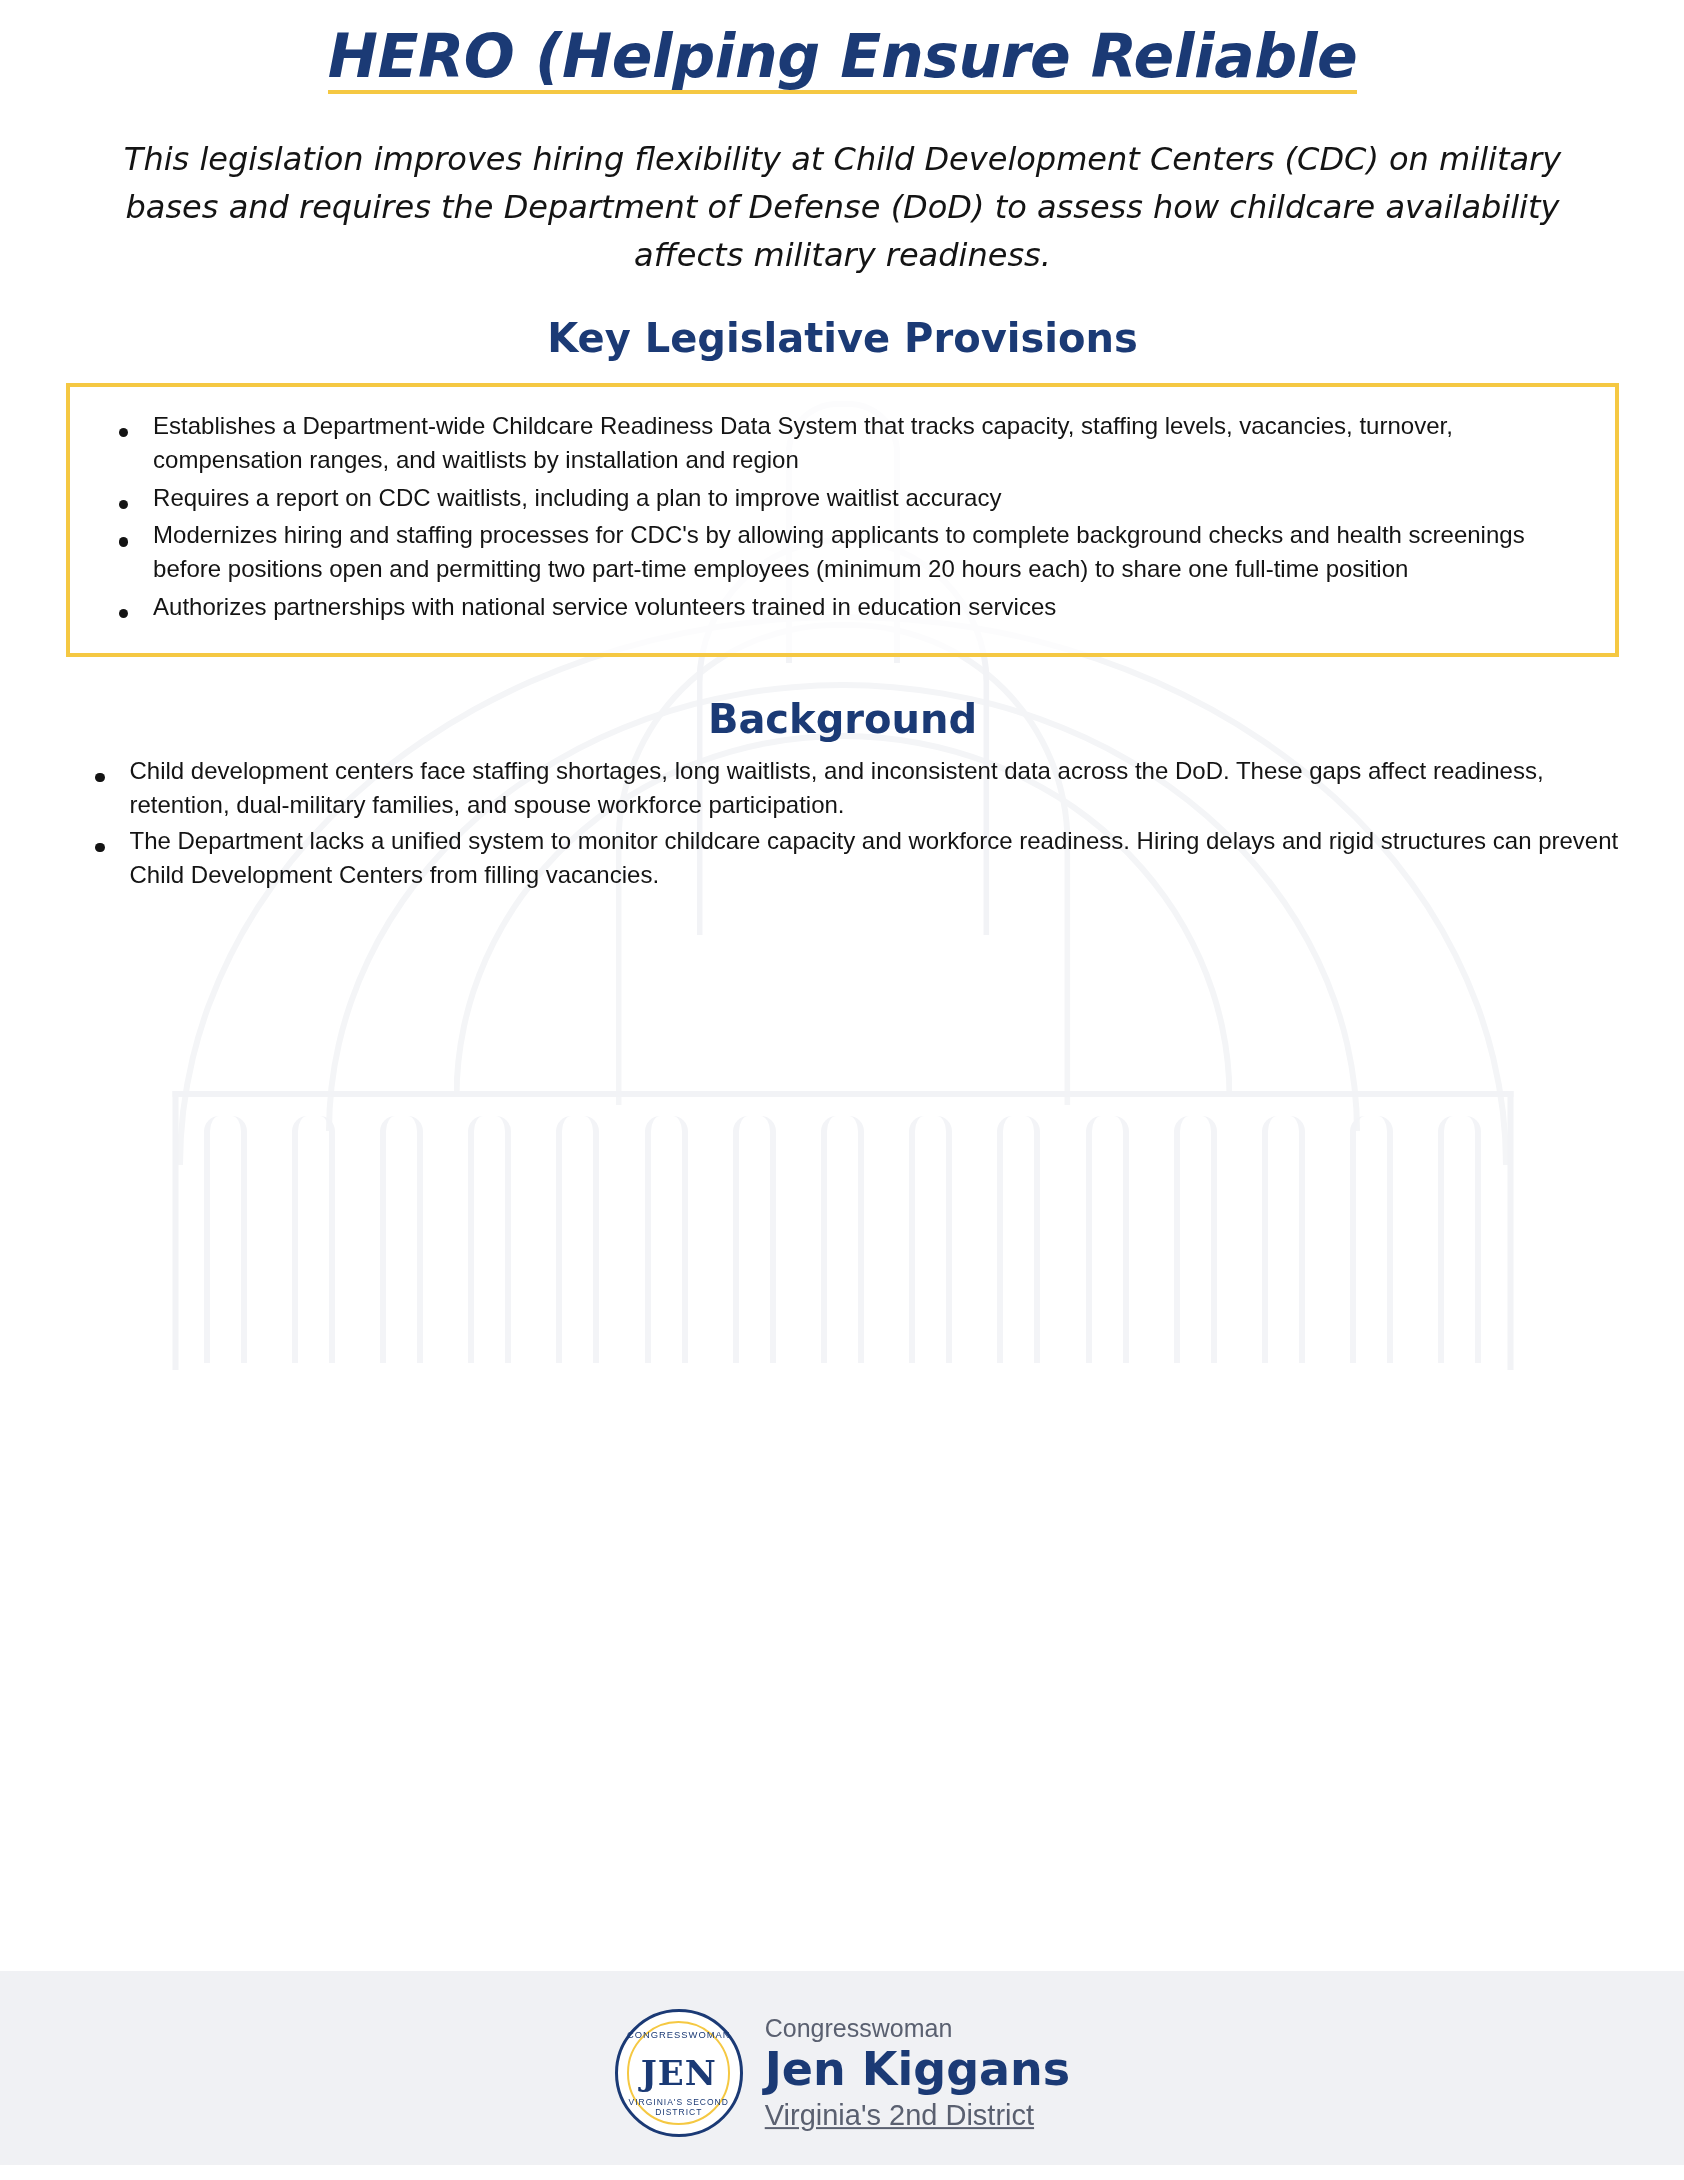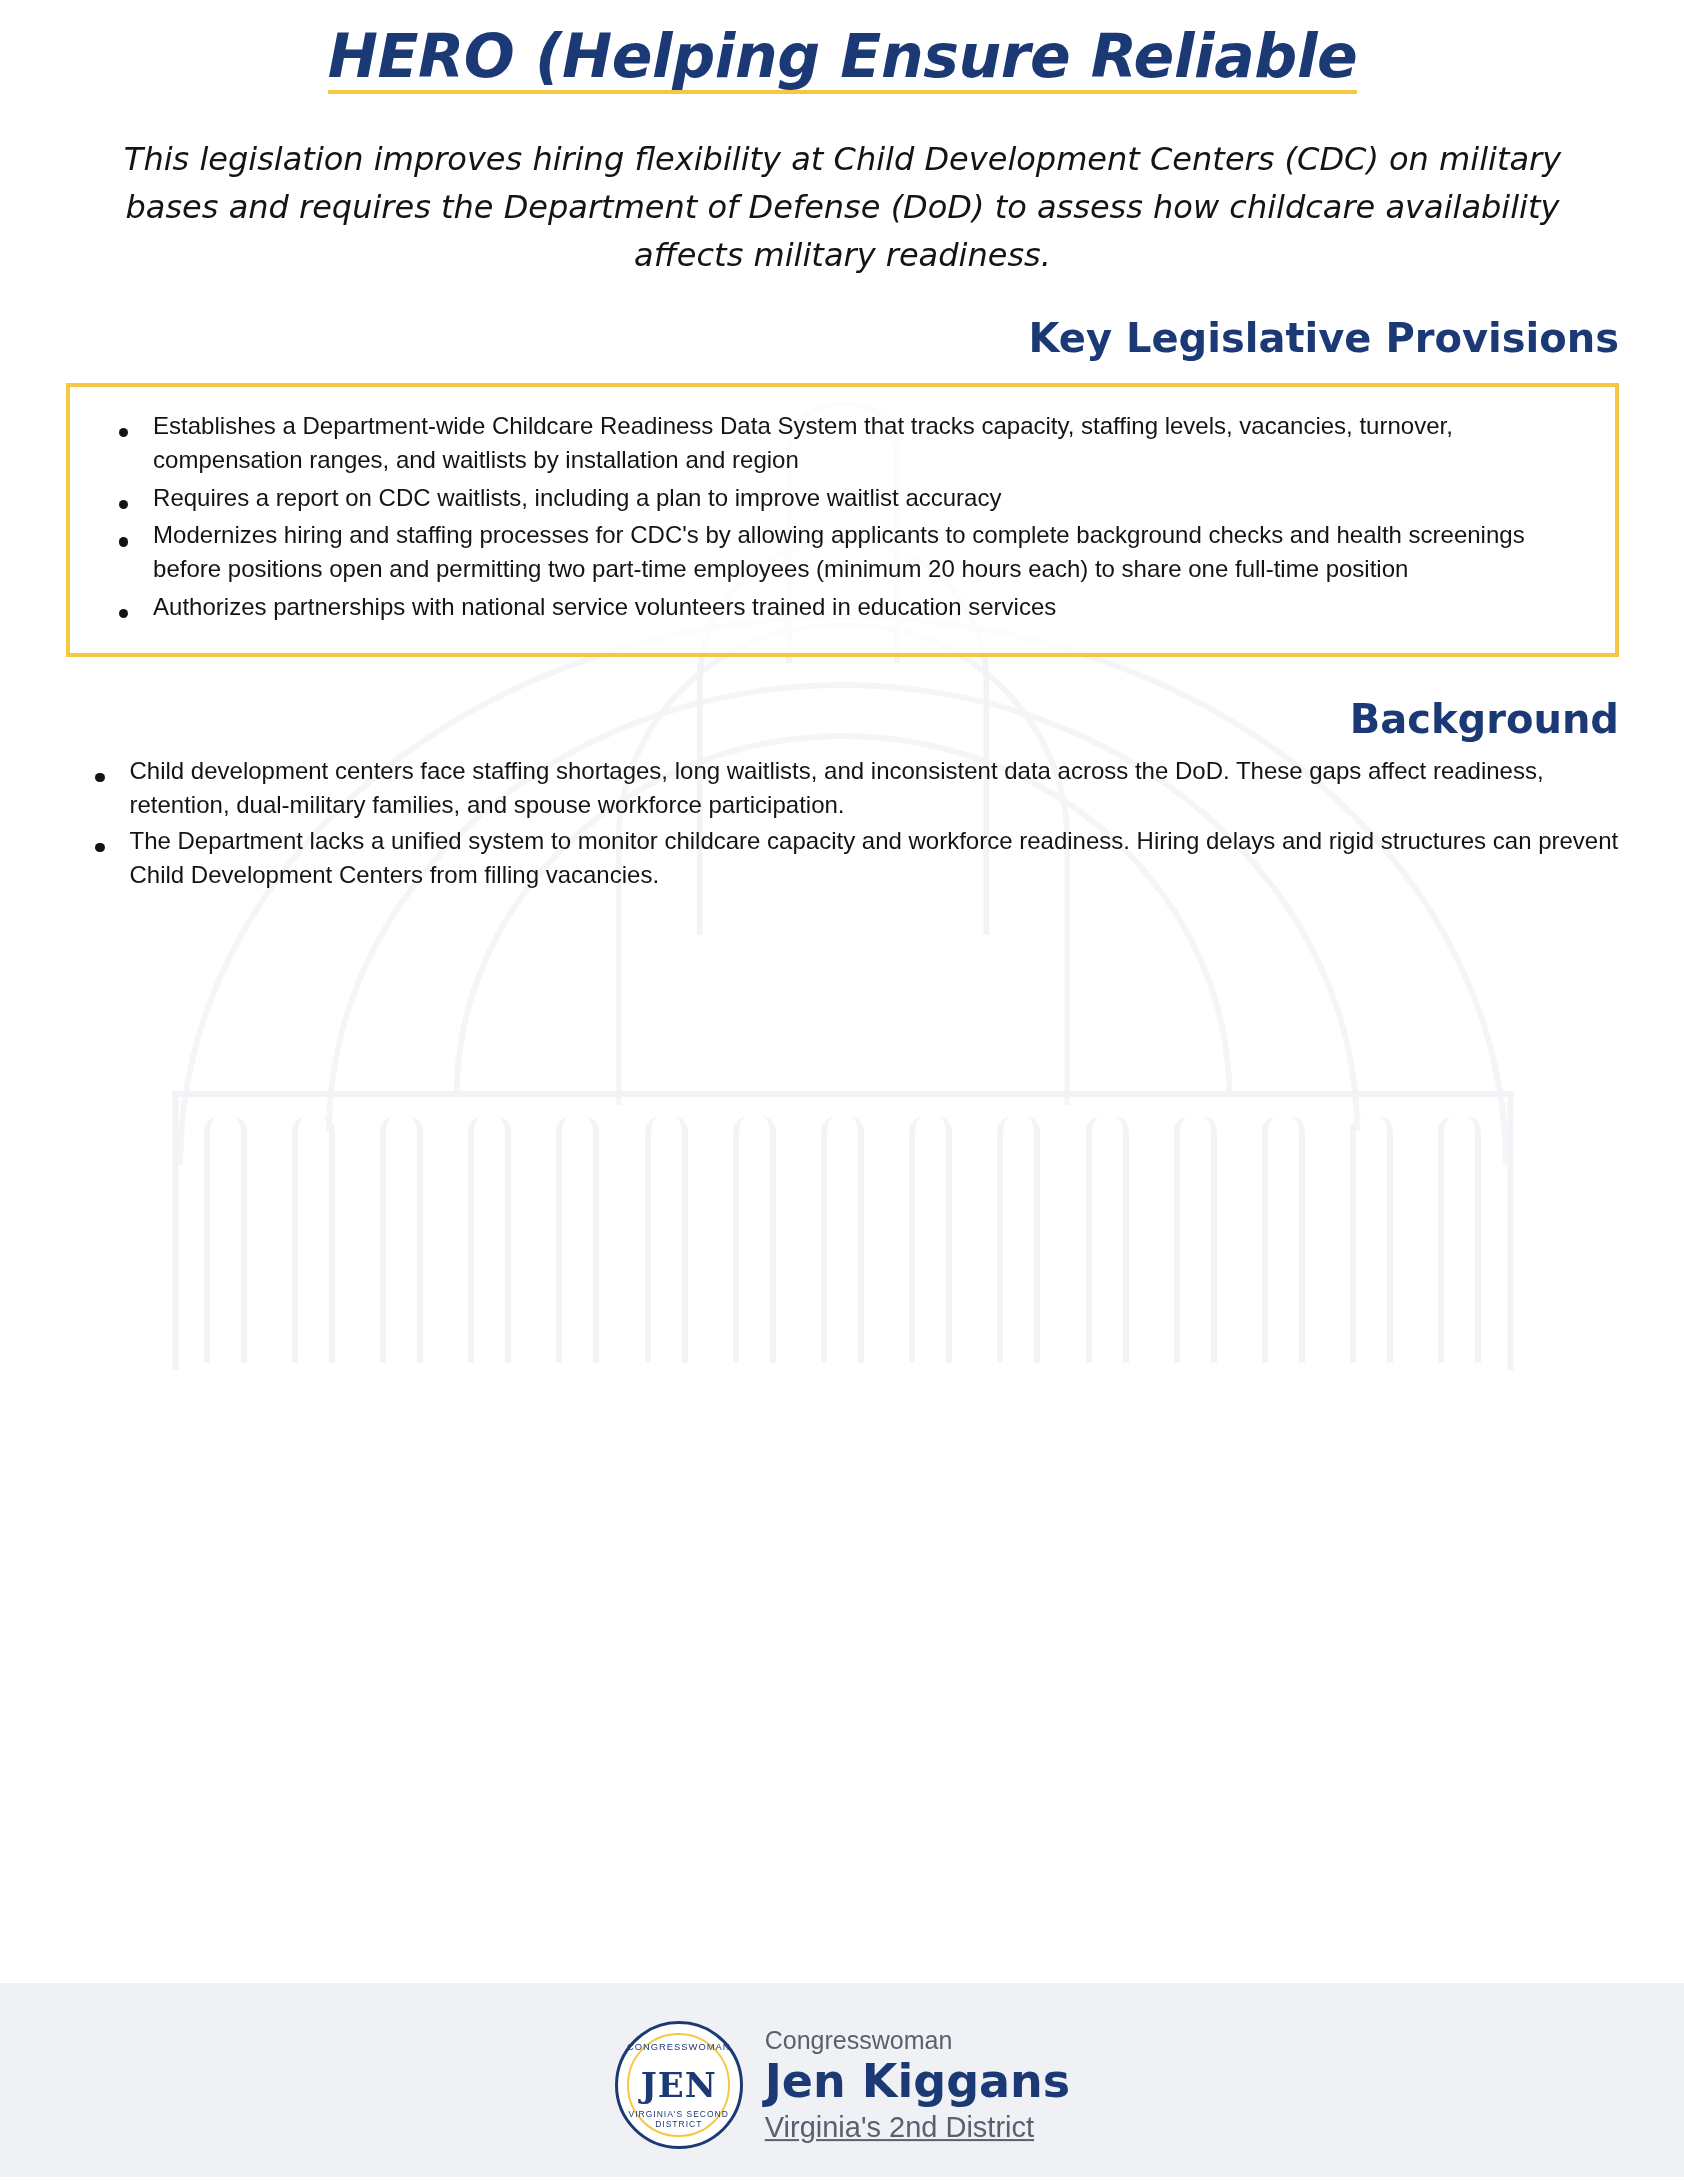--- a/index.html
+++ b/index.html
@@ -136,21 +136,21 @@
     font-family: "DejaVu Sans", sans-serif;
     font-style: italic;
     font-size: 32px;
     line-height: 1.5;
     text-align: center;
     color: #141414;
   }
 
   .section-heading {
     margin: 36px 0 0 0;
-    text-align: right;
+    text-align: center;
     font-family: "DejaVu Sans", sans-serif;
     font-weight: bold;
     font-size: 40px;
     color: #1b3a75;
   }
 
   .provisions-box {
     margin: 22px 0 0 0;
     border: 4.3px solid #f5c842;
     background: rgba(255,255,255,0.72);
@@ -192,21 +192,21 @@
     padding-left: 55px;
   }
   ul.bullets.background-list li {
     margin-bottom: 1.7px;
   }
 
   
   .footer {
     position: absolute;
     left: 0;
-    bottom: 4px;
+    bottom: 16px;
     width: 1685px;
     height: 194px;
     background: #f0f1f4;
     border-top: 5.1px solid #ffffff;
     z-index: 3;
     display: flex;
     align-items: center;
     justify-content: center;
   }
   .footer-inner {

